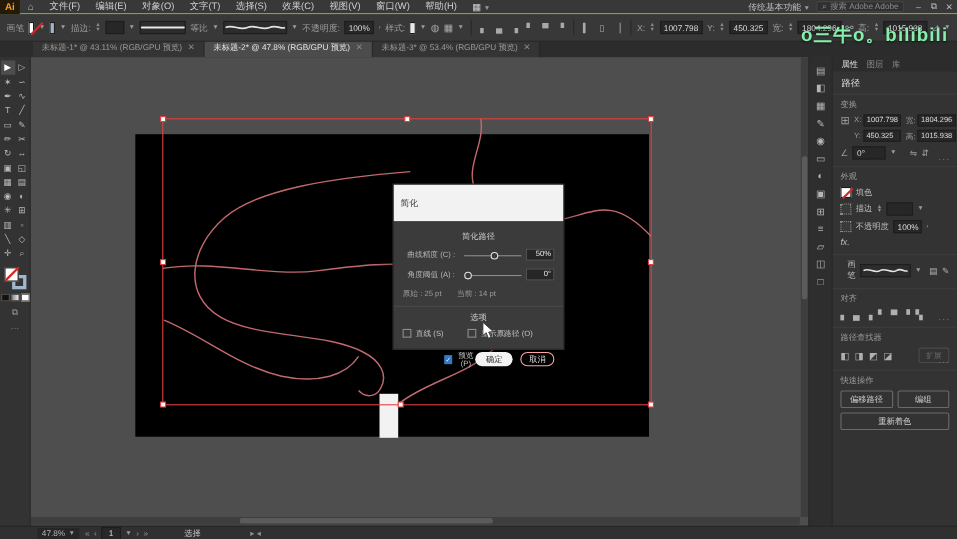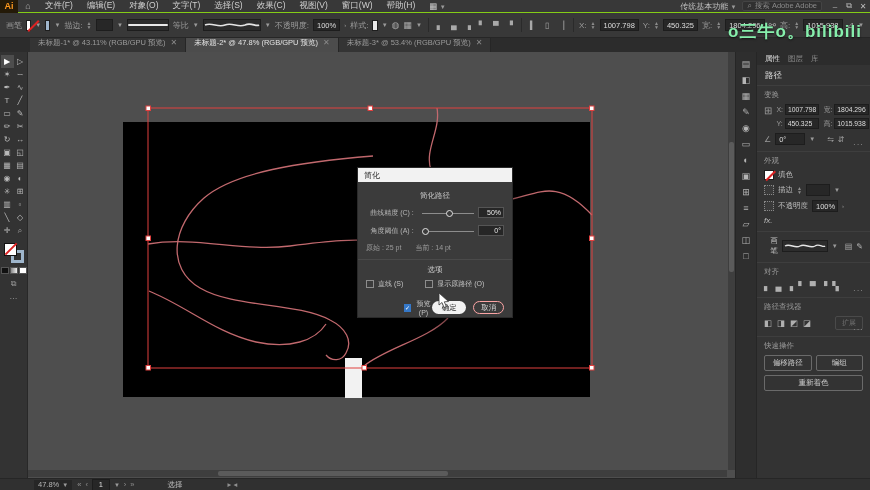--- a/index.html
+++ b/index.html
@@ -94,21 +94,21 @@
 
   
   #statusbar { position:absolute; left:0; top:478px; width:870px; height:12px; background:#303030; border-top:1px solid #262626; display:flex; align-items:center; gap:5px; padding-left:34px; font-size:7.5px; color:#b5b5b5; }
   .sb-zoom { display:flex; align-items:center; gap:3px; background:#262626; padding:0 4px; height:10px; }
   .sb-nav { display:flex; align-items:center; gap:4px; color:#8f8f8f; }
   .sb-tool { margin-left:28px; color:#c0c0c0; }
   .sb-arrows { margin-left:40px; color:#8f8f8f; }
 
   
   #dialog { position:absolute; left:357px; top:167px; width:156px; height:151px; background:#3b3b3b; box-shadow:0 6px 18px rgba(0,0,0,.55); z-index:5; border:1px solid #2a2a2a; }
-  .dlg-title { height:14px; background:#f2f2f2; color:#333; font-size:8px; display:flex; align-items:center; padding:0 6px; }
+  .dlg-title { height:33px; background:#f2f2f2; color:#333; font-size:8px; display:flex; align-items:center; padding:0 6px; }
   .dlg-body { padding:6px 8px 0;text-align:center; }
   .dlg-sec { color:#c9c9c9; font-size:7.5px; margin:3px 0 6px; }
   .sl-row { display:flex; align-items:center; gap:4px; margin-bottom:7px; }
   .sl-label { color:#b5b5b5; font-size:7px; width:52px; white-space:nowrap; }
   .sl-track { position:relative; flex:1; height:8px; }
   .sl-track .line { position:absolute; left:0; right:0; top:4px; height:1px; background:#8c8c8c; }
   .sl-knob { position:absolute; top:1px; width:7px; height:7px; border:1.5px solid #e2e2e2; border-radius:50%; background:#3b3b3b; }
   .sl-val { width:26px; height:11px; background:#262626; border:1px solid #555; color:#e8e8e8; font-size:7px; display:flex; align-items:center; justify-content:flex-end; padding:0 2px; }
   .pts-row { display:flex; gap:14px; color:#9b9b9b; font-size:7px; margin:1px 0 6px; }
   .dlg-div { height:1px; background:#4a4a4a; margin:2px -8px 5px; }

